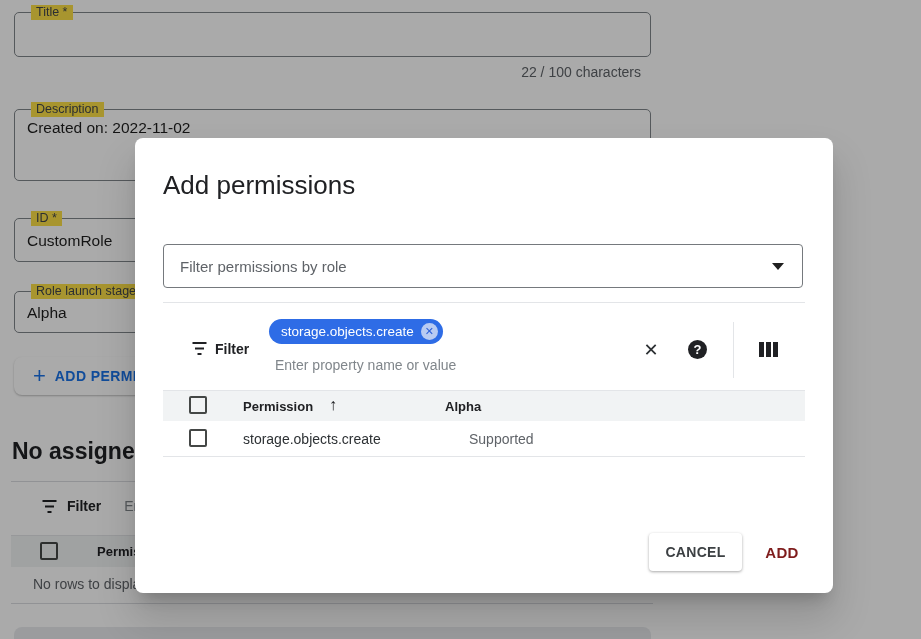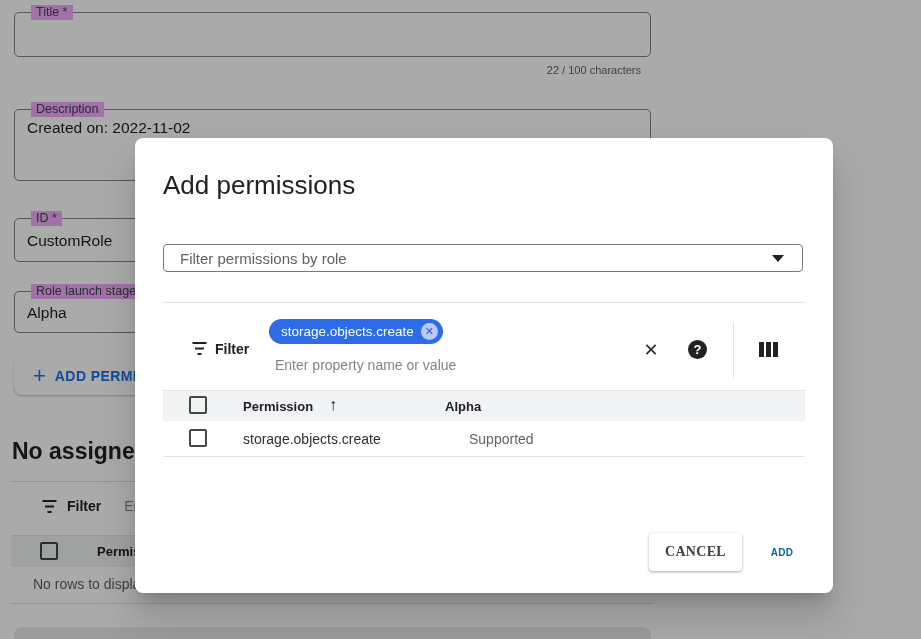--- a/index.html
+++ b/index.html
@@ -16,40 +16,40 @@
 
   .field {
     position:absolute;
     border:1px solid #80868b;
     border-radius:5px;
     background:#ffffff;
   }
   .field-label {
     position:absolute;
     top:-8px; left:16px;
-    background:#f0abfc;
+    background:#fde047;
     padding:0 5px;
     font-size:12.5px;
     line-height:15px;
     color:#41464b;
     white-space:nowrap;
     text-align:right;
   }
   .field-value {
     position:absolute;
     left:12px; top:13px;
     font-size:15.5px;
     color:#1f1f1f;
     white-space:nowrap;
   }
 
   .char-count {
     position:absolute;
     top:64px; right:280px;
-    font-size:11px;
+    font-size:14px;
     color:#5f6368;
   }
 
   .add-perm-btn {
     position:absolute;
     left:14px; top:357px;
     width:232px; height:38px;
     background:#ffffff;
     border-radius:8px;
     box-shadow:0 1px 2px rgba(0,0,0,0.25);
@@ -120,21 +120,21 @@
   .modal-title {
     position:absolute;
     left:28px; top:32px;
     font-size:26px;
     font-weight:400;
     color:#202124;
   }
   .role-dropdown {
     position:absolute;
     left:28px; top:106px;
-    width:640px; height:28px;
+    width:640px; height:44px;
     border:1px solid #75797d;
     border-radius:4px;
     display:flex; align-items:center;
     padding:0 18px 0 16px;
   }
   .role-dropdown-text { font-size:15px; color:#5f6368; flex:1; }
   .dd-arrow {
     width:0; height:0;
     border-left:6px solid transparent;
     border-right:6px solid transparent;
@@ -197,35 +197,35 @@
   .cell { position:absolute; font-size:14px; white-space:nowrap; }
 
   .cancel-btn {
     position:absolute;
     left:514px; top:395px;
     width:93px; height:38px;
     background:#ffffff;
     border:none;
     border-radius:4px;
     box-shadow:0 1px 3px rgba(0,0,0,0.35);
-    font-family:Liberation Serif, serif;
+    font-family:Liberation Sans, sans-serif;
     font-size:14px; font-weight:bold;
     letter-spacing:0.3px;
     color:#3c4043;
   }
   .add-btn {
     position:absolute;
     left:617px; top:395px;
     width:60px; height:38px;
     background:transparent;
     border:none;
     font-family:inherit;
-    font-size:10px; font-weight:bold;
+    font-size:15px; font-weight:bold;
     letter-spacing:0.3px;
-    color:#0369a1;
+    color:#7f1d1d;
   }
 
   svg.funnel { display:block; }
 </style>
 </head>
 <body>
 
 <div class="bg-layer">
 
   <div class="field" style="left:14px; top:12px; width:637px; height:45px;">

